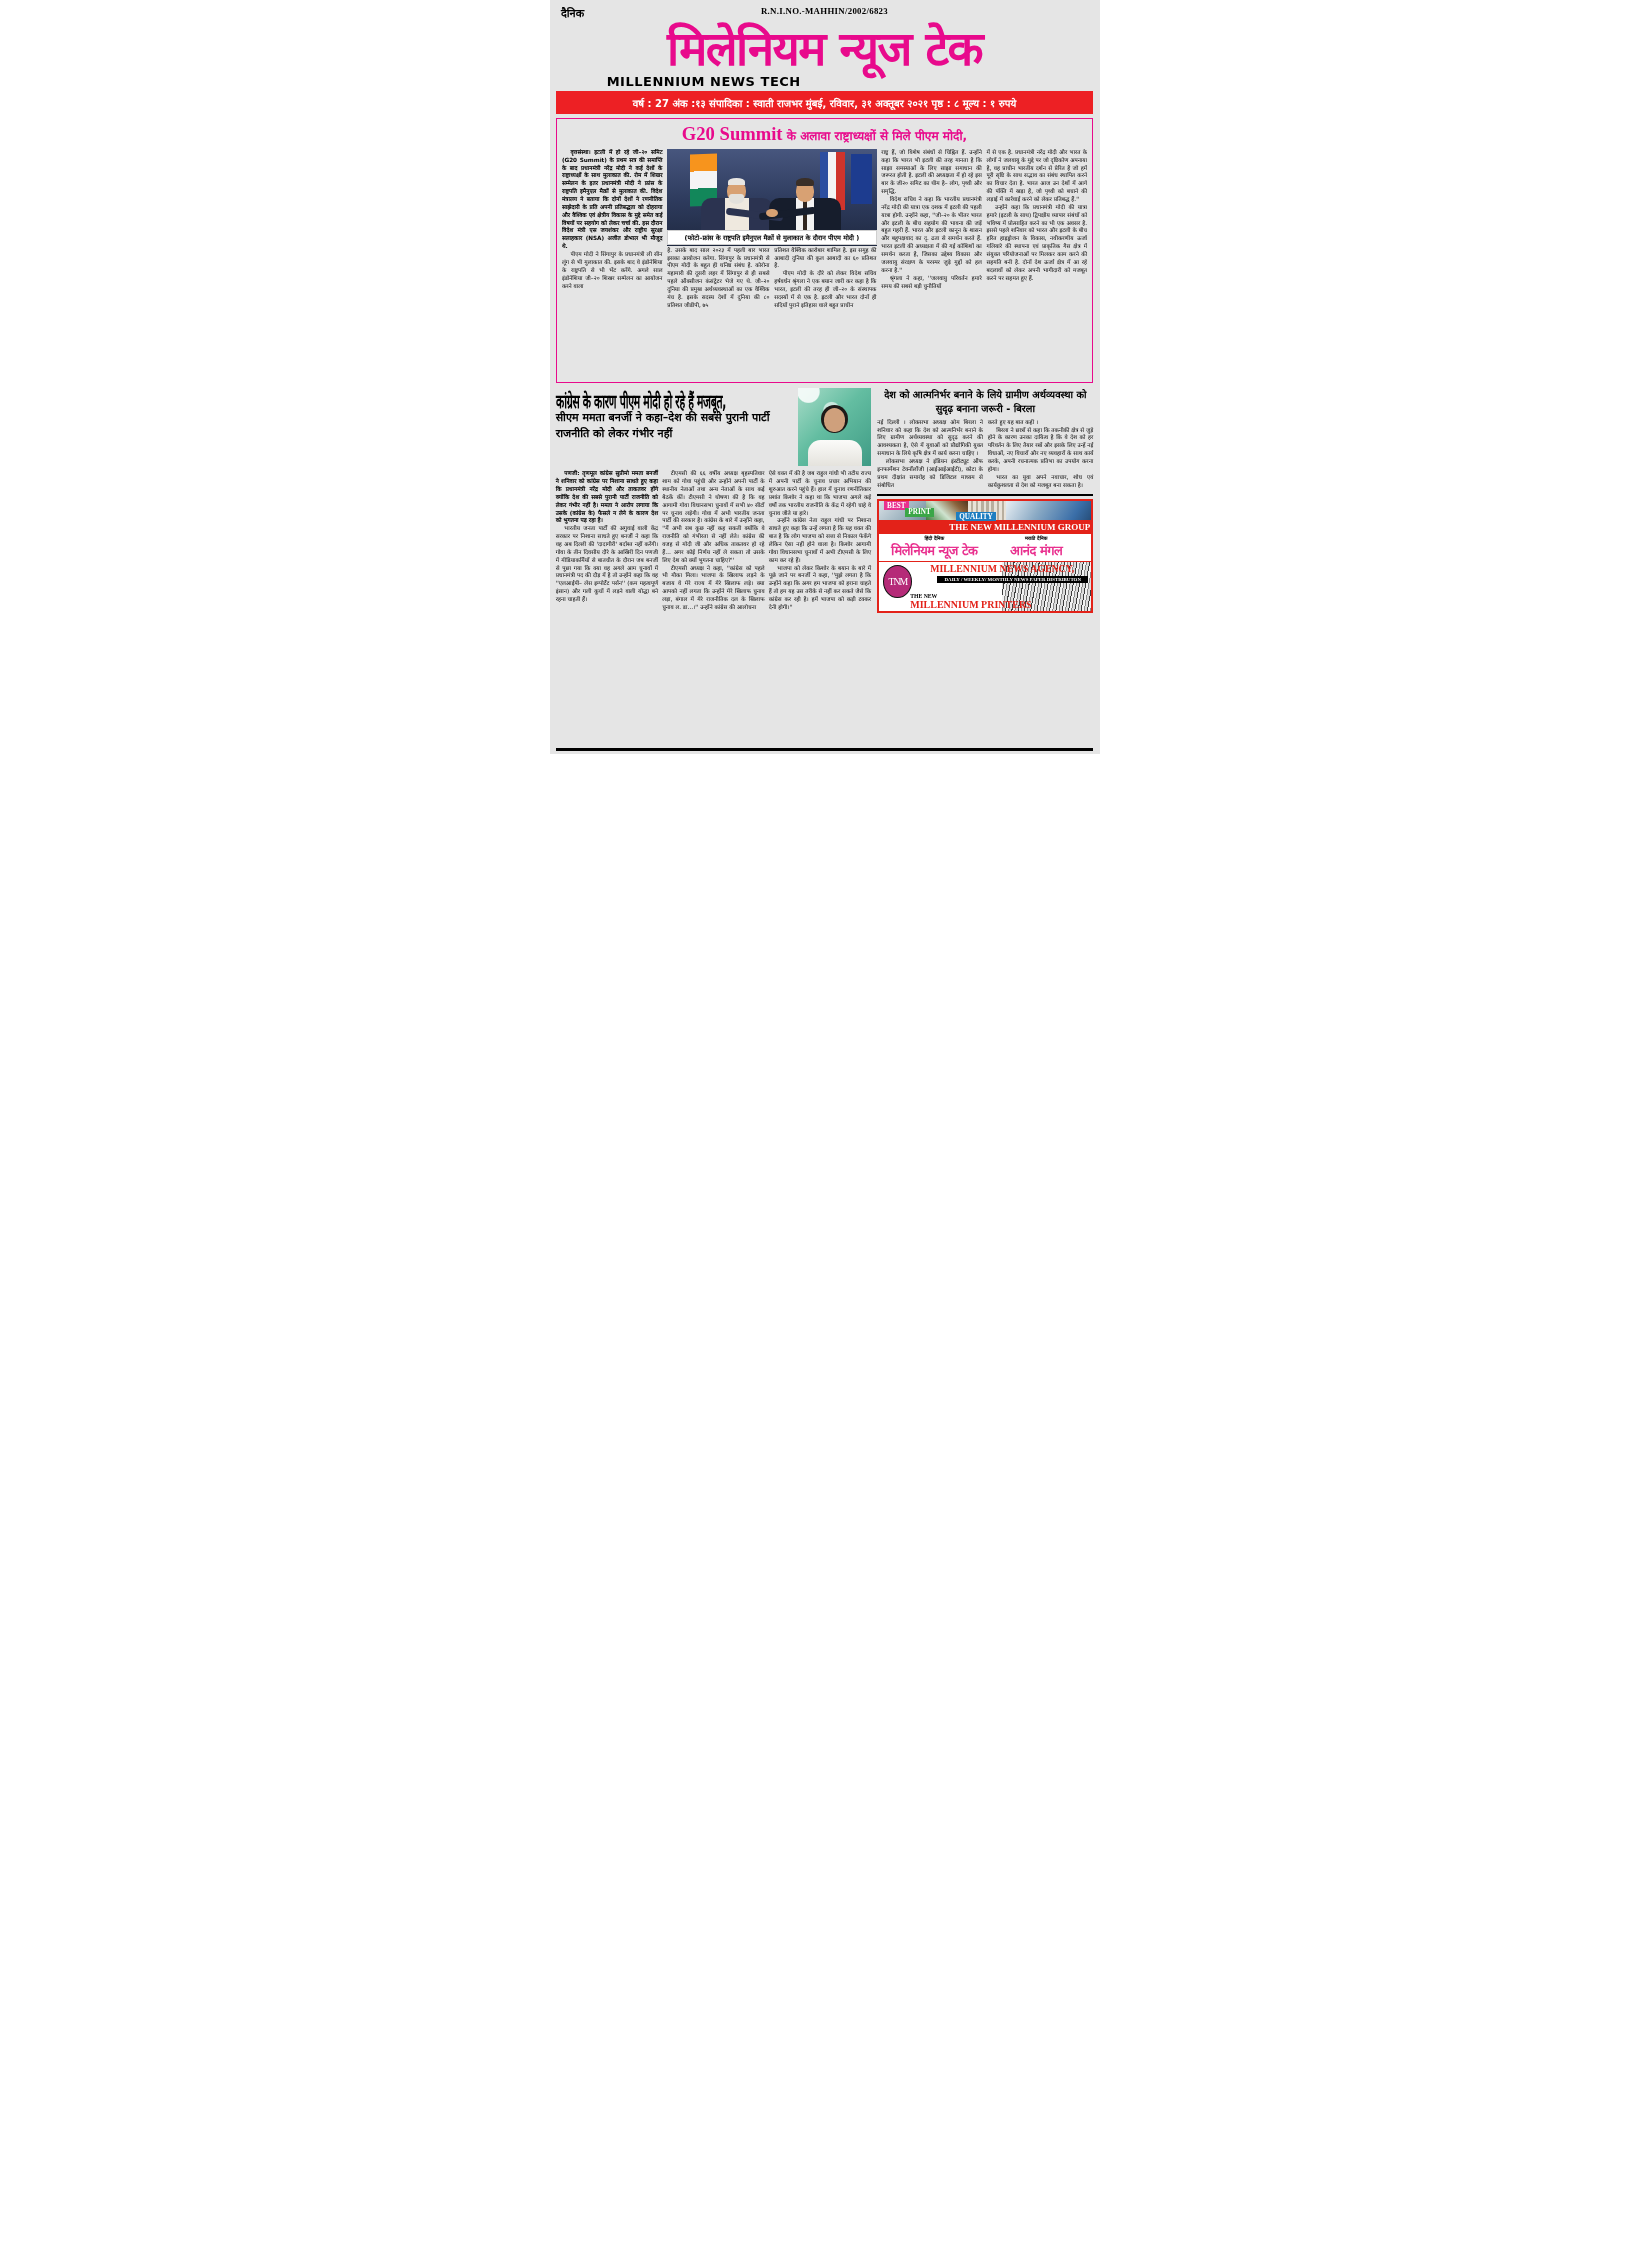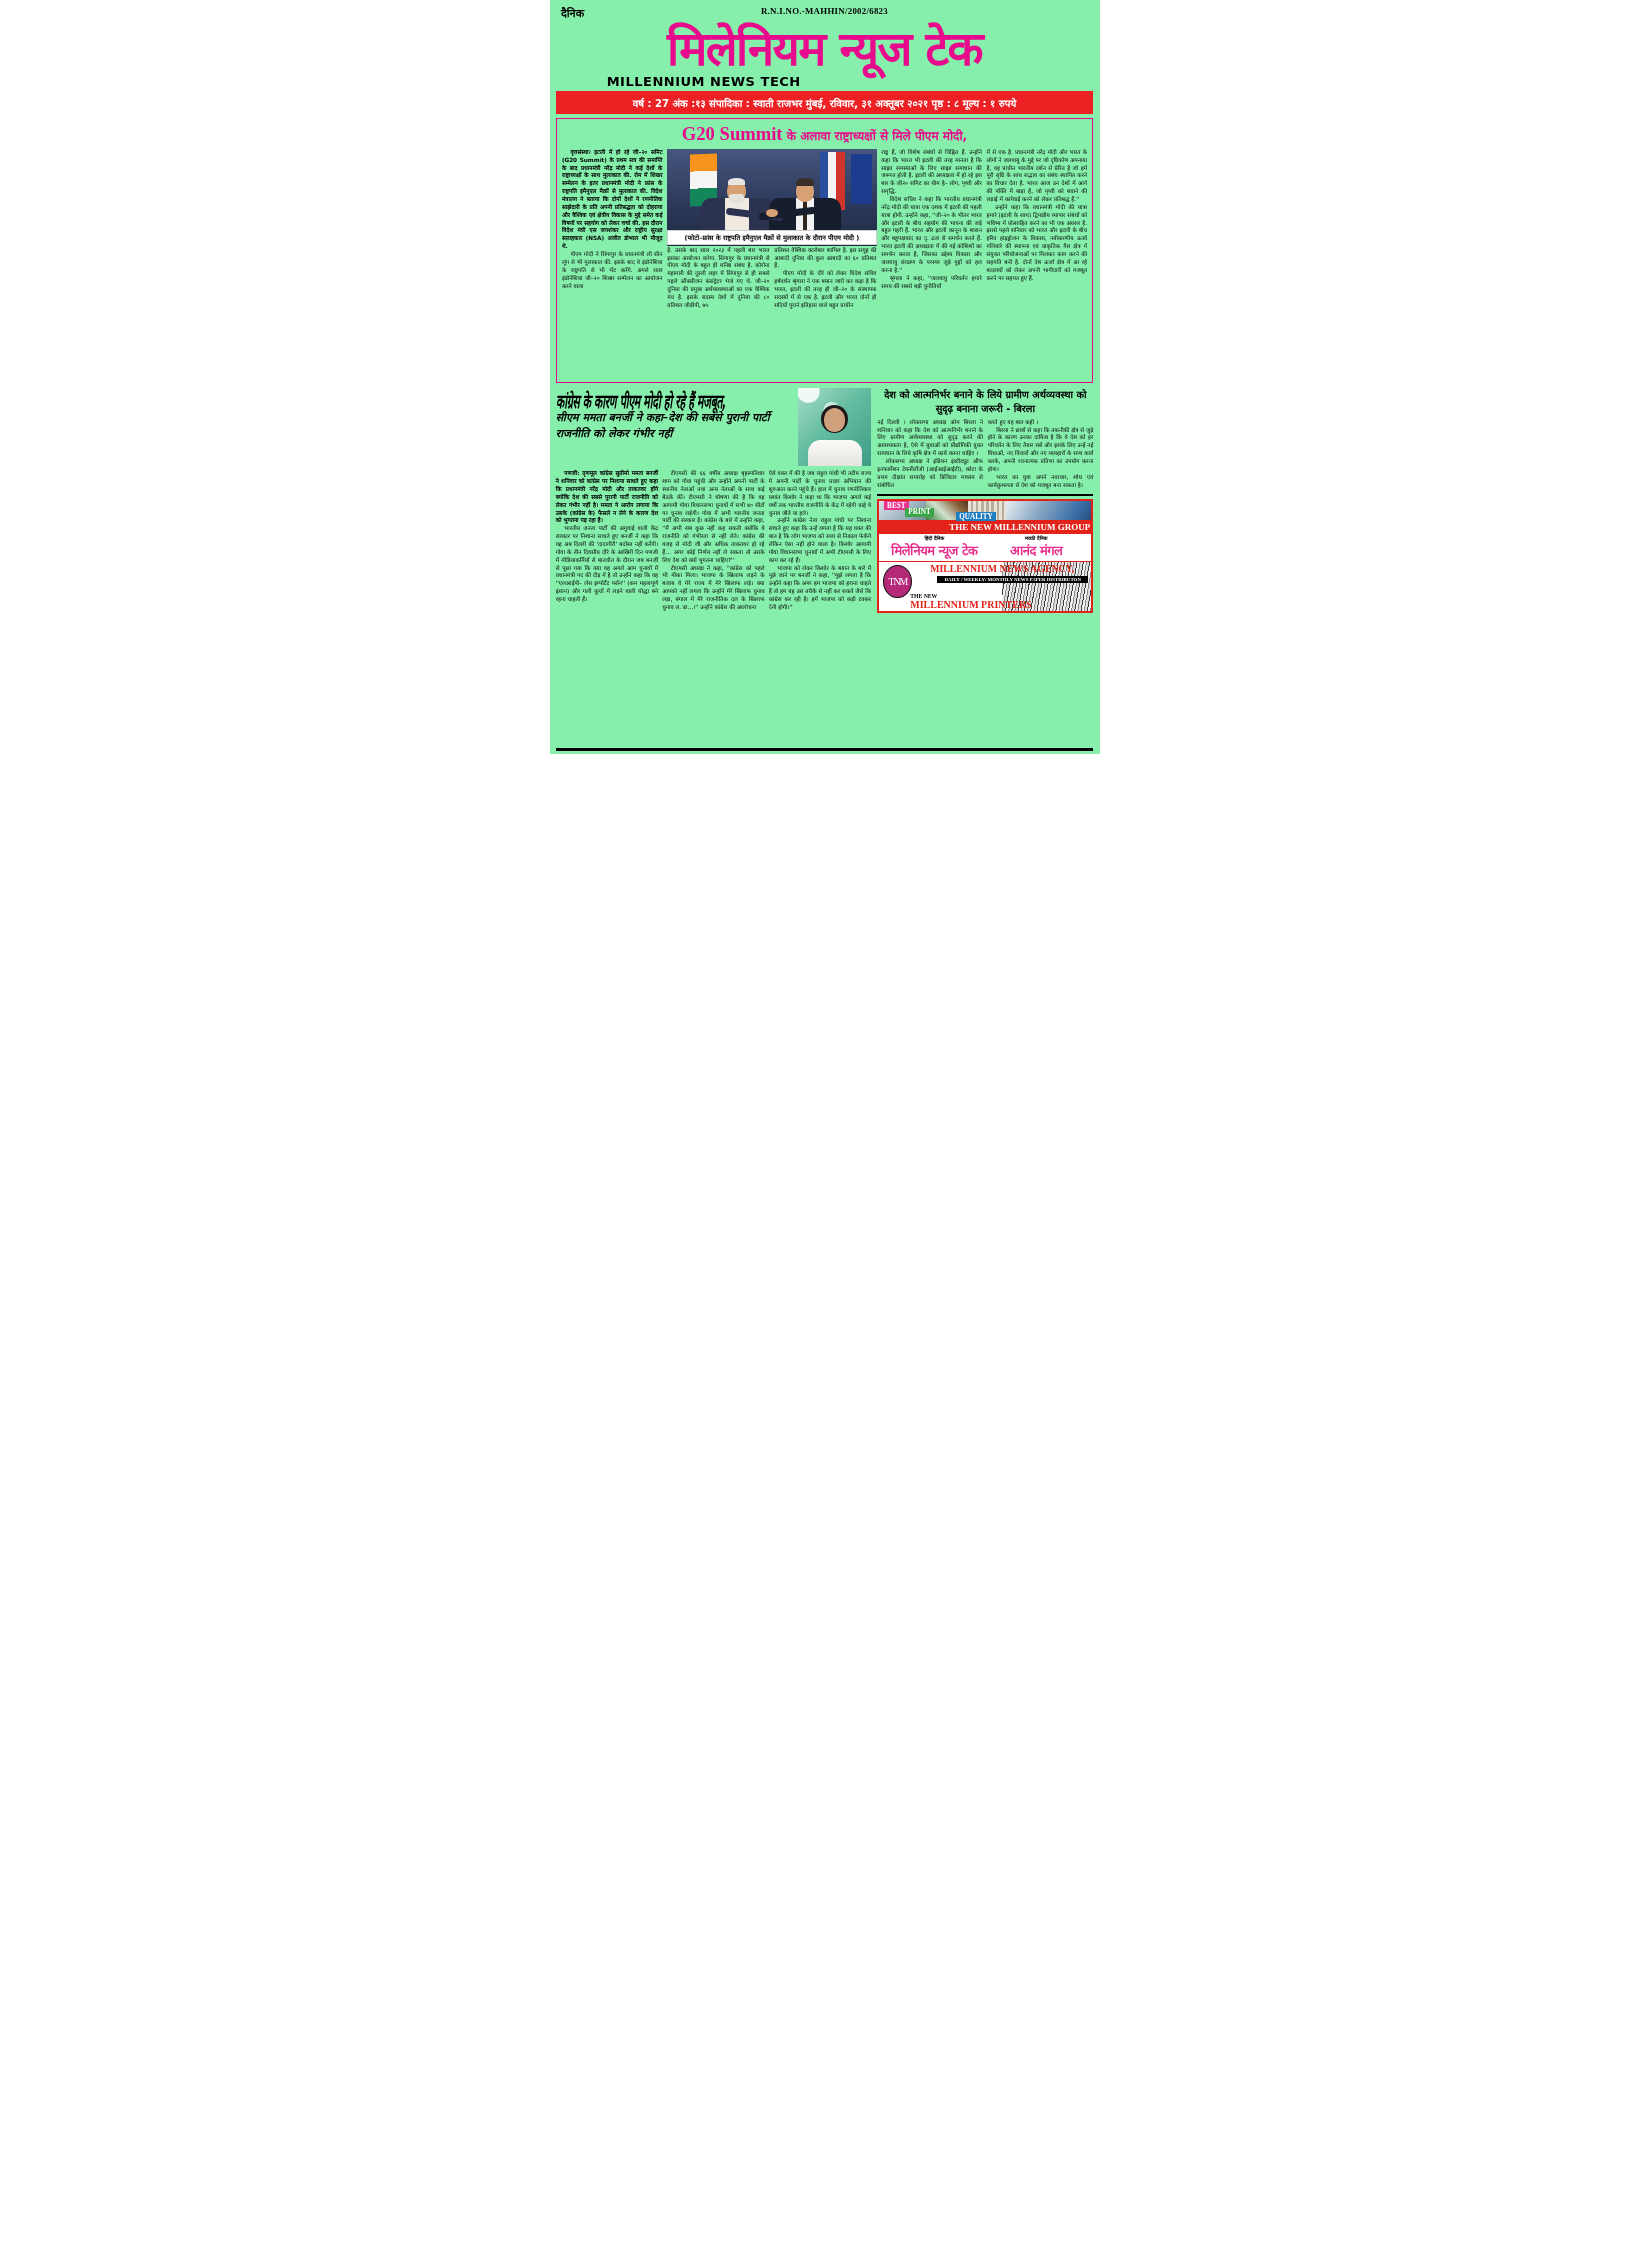--- a/index.html
+++ b/index.html
@@ -1,18 +1,18 @@
 <!DOCTYPE html>
 <html style="font-size:8.3px"><head>
 <meta charset="utf-8">
 <style>
   * { box-sizing: border-box; margin: 0; padding: 0; }
   html,body { background:#fff; }
   body { font-family: "DejaVu Sans", sans-serif; width: 550px; margin: 0 auto; }
-  .page { position: relative; width: 550px; height: 754px; overflow: hidden; padding: 4.1px 6.2px 0 6.2px; background: #86efac; }
+  .page { position: relative; width: 550px; height: 754px; overflow: hidden; padding: 4.1px 6.2px 0 6.2px; background: #e5e5e5; }
 
   
   .hdr-top { position: relative; height: 15.5px; }
   .daily-label { position: absolute; left: 5.2px; top: 1px; font-weight: bold; font-size: 11px; color:#000; }
   .rni { position: absolute; left: 0; right: 0; top: 2.1px; text-align: center; font-family: "Liberation Serif", serif; font-weight: bold; font-size: 8.8px; letter-spacing: 0.3px; }
   .masthead-title { text-align: center; color: #E80A8C; font-weight: bold; font-size: 47px; line-height: 1.22; letter-spacing: -1.6px; white-space: nowrap; }
   .masthead-sub { font-weight: bold; font-size: 13px; letter-spacing: 0.5px; padding-left: 51px; margin-top: -3.1px; }
 
   
   .infobar { margin-top: 2.6px; background: #ED2024; color: #fff; font-weight: bold; font-size: 10px; text-align: center; padding: 4.1px 2.1px; white-space: nowrap; }
@@ -49,21 +49,21 @@
   .arm-l { position: absolute; left: 28%; bottom: 28px; width: 57px; height: 6.7px; background: #2b3350; transform: rotate(7deg); z-index: 3; border-radius: 3.1px; }
   .arm-r { position: absolute; right: 29%; bottom: 29px; width: 57px; height: 6.7px; background: #161d2c; transform: rotate(-7deg); z-index: 3; border-radius: 3.1px; }
   .hands { position: absolute; left: 50%; bottom: 29px; width: 11.4px; height: 8.3px; margin-left: -5.7px; background: #d8a173; border-radius: 50%; z-index: 4; }
   .photo1-caption { position: relative; margin-top: -15.5px; z-index: 5; background: #fff; border: 0.5px solid #cfcfcf; font-weight: bold; font-size: 6.5px; text-align: center; padding: 1.6px 1px; }
 
   
   .bottom { display: flex; gap: 6.2px; margin-top: 5.2px; }
   .s2 { flex: 1.46; }
   .s3 { flex: 1; }
 
-  .s2-header { display: flex; gap: 22px; font-style: italic; }
+  .s2-header { display: flex; gap: 22px; }
   .s2-head-left { flex: 1; min-width: 0; }
   .s2-headline { font-weight: bold; font-size: 10.3px; white-space: nowrap; transform: scale(1.04,1.85); transform-origin: left top; height: 21px; letter-spacing: -0.3px; }
   .s2-subhead { font-weight: bold; font-size: 11px; line-height: 1.4; margin-top: 1px; }
   .photo2 { width: 73px; height: 78px; flex: 0 0 73px; position: relative; background: linear-gradient(135deg,#a8dcc8 0%, #63bda1 45%, #3f9b85 100%); overflow: hidden; }
   .photo2::before { content:""; position:absolute; left:-10%; top:-20%; width:80%; height:80%; background: radial-gradient(circle at 30% 30%, rgba(255,255,255,.85) 0 18%, transparent 20%), radial-gradient(circle at 70% 60%, rgba(255,255,255,.6) 0 14%, transparent 16%); }
   .m-hair { position: absolute; left: 50%; top: 22%; width: 27px; height: 28px; margin-left: -13.5px; border-radius: 50%; background: #1d1a18; }
   .m-face { position: absolute; left: 50%; top: 26%; width: 21px; height: 24px; margin-left: -10.3px; border-radius: 50% 50% 45% 45%; background: #cfa07c; }
   .m-body { position: absolute; left: 50%; bottom: -1px; width: 54px; height: 27px; margin-left: -27px; border-radius: 12.4px 12.4px 0 0; background: linear-gradient(180deg,#fbfbf9,#e4e2dc); }
   .s2-body { display: flex; gap: 4.1px; margin-top: 4.1px; }
   .s2col { flex: 1; font-size: 5.7px; line-height: 1.38; text-align: justify; }

